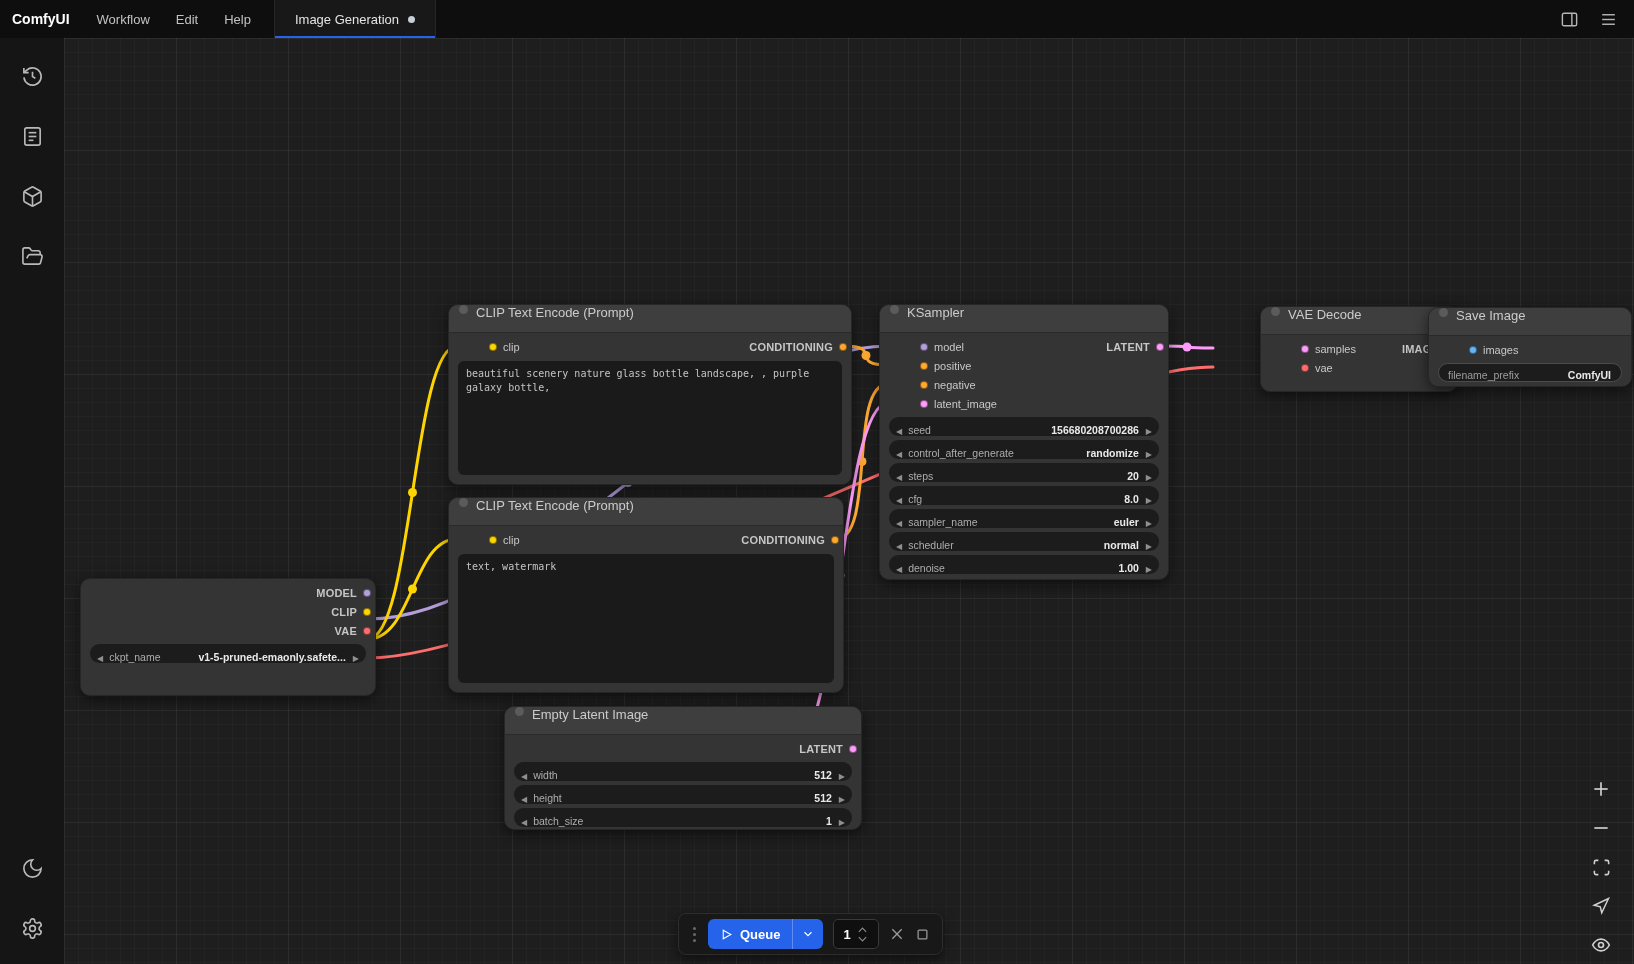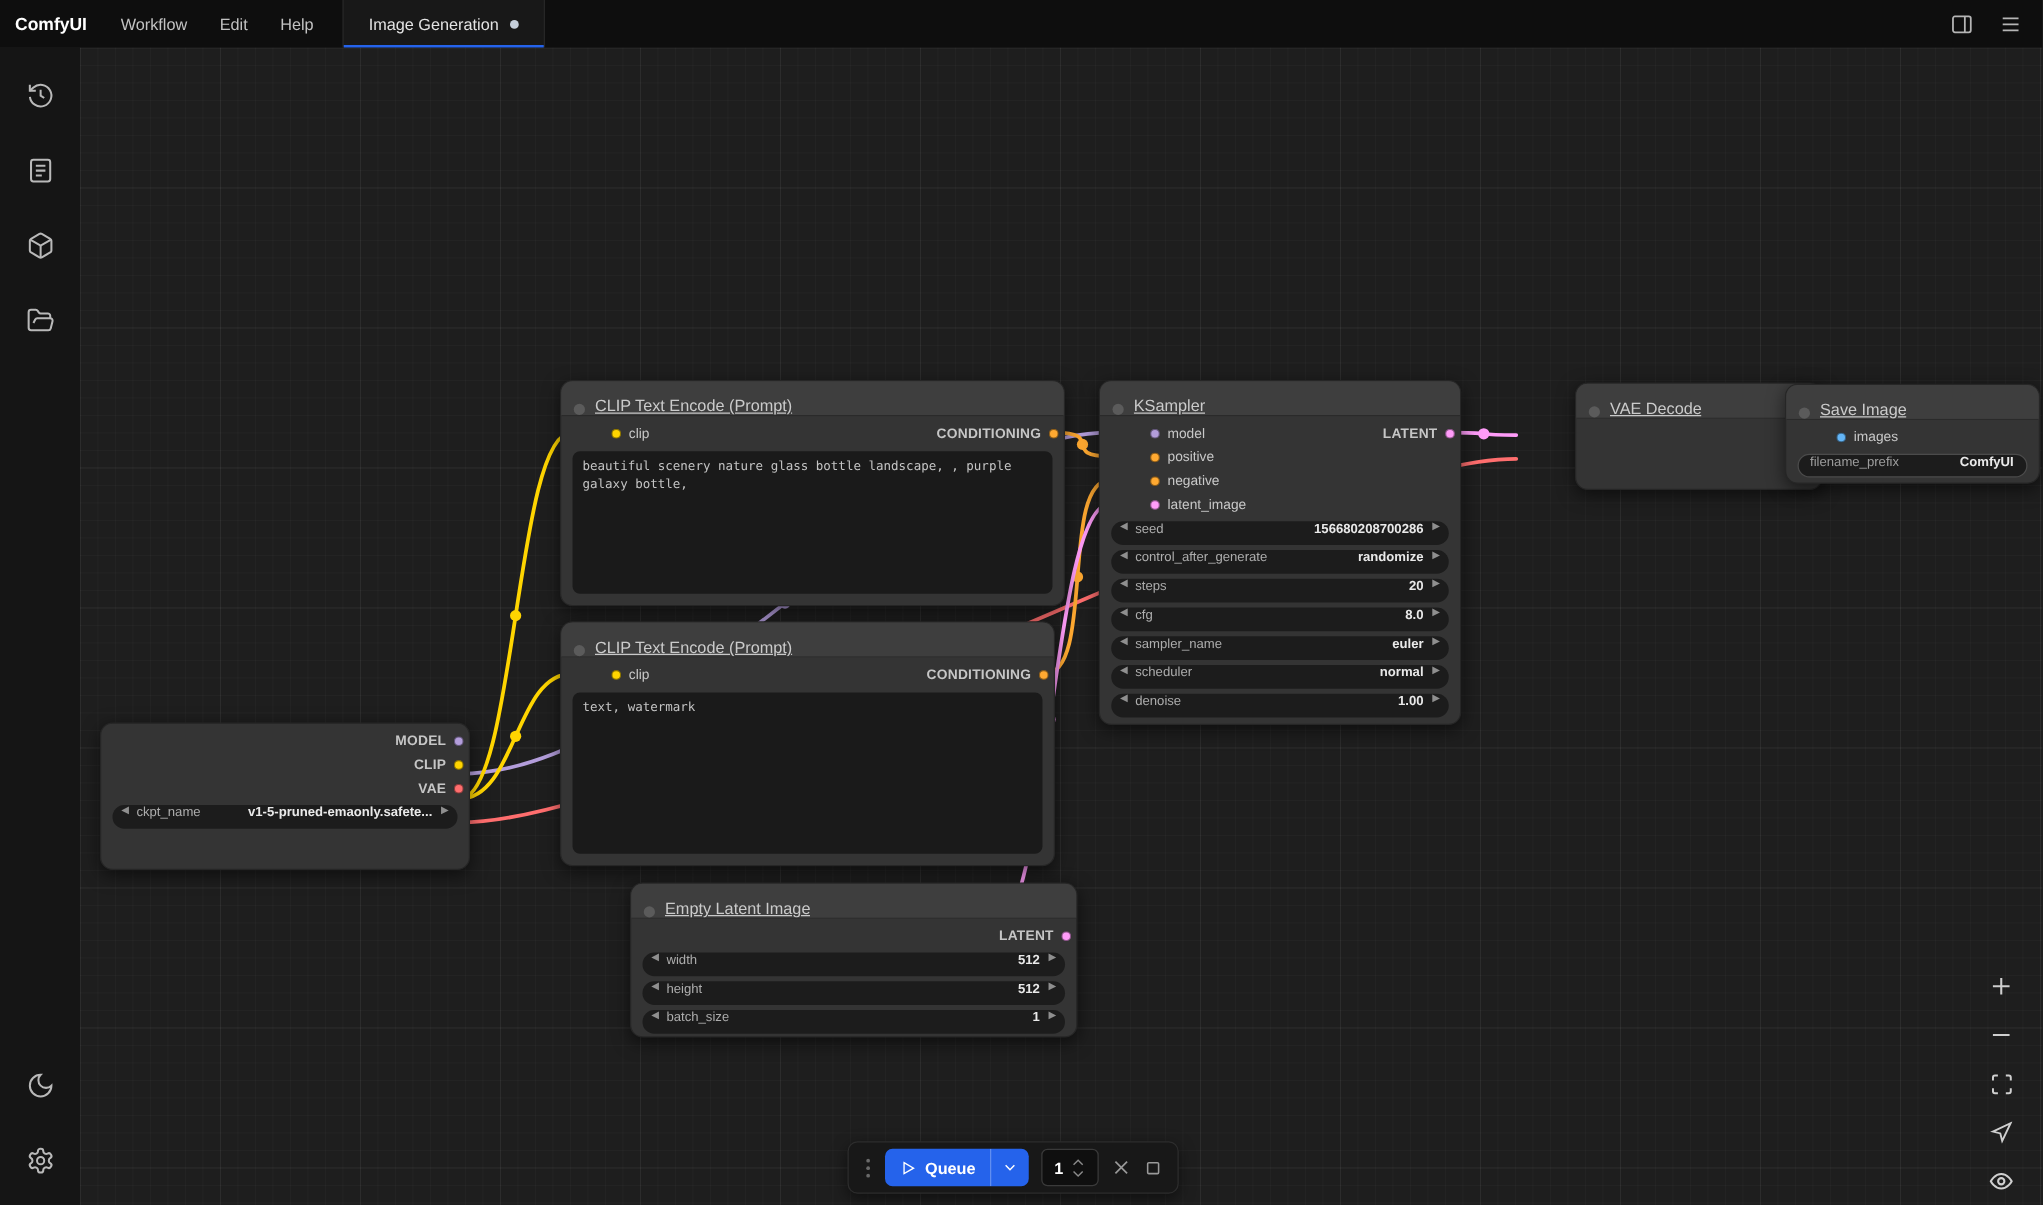--- a/index.html
+++ b/index.html
@@ -37,34 +37,34 @@
       linear-gradient(90deg, rgba(255,255,255,0.045) 1px, transparent 1px),
       linear-gradient(rgba(255,255,255,0.022) 1px, transparent 1px),
       linear-gradient(90deg, rgba(255,255,255,0.022) 1px, transparent 1px);
     background-size:112px 112px, 112px 112px, 14px 14px, 14px 14px; }
 
   .links-layer { position:absolute; left:0; top:0; width:1634px; height:964px; z-index:1; pointer-events:none; }
 
   
   .node { position:absolute; z-index:2; background:#343434; border:1px solid #262626; border-radius:10px;
           box-shadow:0 4px 14px rgba(0,0,0,.55); display:flex; flex-direction:column; color:#c8c8c8; }
-  .node-header { height:28px; flex:0 0 28px; display:flex; align-items:flex-end; gap:8px; padding:0 10px;
-                 background:#3e3e3e; border-bottom:1px solid #2a2a2a; border-radius:9px 9px 0 0;text-decoration:underline; }
+  .node-header { height:28px; flex:0 0 28px; display:flex; align-items:flex-start; gap:8px; padding:0 10px;
+                 background:#3e3e3e; border-bottom:1px solid #2a2a2a; border-radius:9px 9px 0 0; }
   .status-dot { width:9px; height:9px; border-radius:50%; background:#5b5b5b; flex:0 0 auto; }
   .node-title { font-size:13px; color:#cbcbcb; white-space:nowrap; overflow:hidden; }
   .slots { padding:4px 0 2px; }
   .slot-row { height:19px; display:flex; align-items:center; padding:0 4px; font-size:11px;margin-left:36px; }
   .in { display:flex; align-items:center; gap:6px; margin-right:auto; }
   .out { display:flex; align-items:center; gap:6px; margin-left:auto; }
   .dot { width:8px; height:8px; border-radius:50%; border:1px solid rgba(0,0,0,.45); flex:0 0 auto; }
   .in-label { color:#c8c8c8; }
   .out-label { color:#c6c6c6; font-weight:700; letter-spacing:.2px; }
 
   .widget { height:19px; flex:0 0 19px; background:#1c1c1c; border-radius:10px; margin:2px 9px;
-            display:flex; align-items:flex-start; padding:0 7px; font-size:10.5px; color:#adadad; cursor:pointer; }
+            display:flex; align-items:flex-end; padding:0 7px; font-size:10.5px; color:#adadad; cursor:pointer; }
   .warrow { color:#8f8f8f; font-size:8px; line-height:1; flex:0 0 auto; }
   .wlabel { margin:0 6px; margin-right:auto; white-space:nowrap; overflow:hidden; }
   .wvalue { margin-right:7px; font-weight:700; color:#e9e9e9; white-space:nowrap; }
   .text-widget { border:1px solid #4b4b4b; background:#1c1c1c; }
   .text-widget .wlabel { margin-left:2px; color:#9d9d9d; }
   .text-widget .wvalue { margin-right:3px; }
 
   .prompt { flex:1; margin:3px 9px 9px; background:#1a1a1a; border-radius:6px; padding:6px 8px;
             font-family:"DejaVu Sans Mono", monospace; font-size:10px; line-height:1.4; color:#c4c4c4;
             overflow:hidden; cursor:text; }
@@ -369,20 +369,38 @@
     <span class="wvalue">1.00</span>
     <span class="warrow">▶</span>
   </div>
 </div>
 
 <div class="node" style="left:1260px;top:306px;width:198px;height:86px">
   <div class="node-header">
     <span class="status-dot"></span>
     <span class="node-title">VAE Decode</span>
   </div>
+  <div class="slots">
+    <div class="slot-row">
+      <span class="in">
+        <span class="dot" style="background-color: rgb(255, 156, 249);"></span>
+        <span class="in-label">samples</span>
+      </span>
+      <span class="out">
+        <span class="out-label">IMAGE</span>
+        <span class="dot" style="background-color: rgb(100, 181, 246);"></span>
+      </span>
+    </div>
+    <div class="slot-row">
+      <span class="in">
+        <span class="dot" style="background-color: rgb(255, 110, 110);"></span>
+        <span class="in-label">vae</span>
+      </span>
+    </div>
+  </div>
 </div>
 
 <div class="node" style="left:1428px;top:307px;width:204px;height:80px">
   <div class="node-header">
     <span class="status-dot"></span>
     <span class="node-title">Save Image</span>
   </div>
   <div class="slots">
     <div class="slot-row">
       <span class="in">

